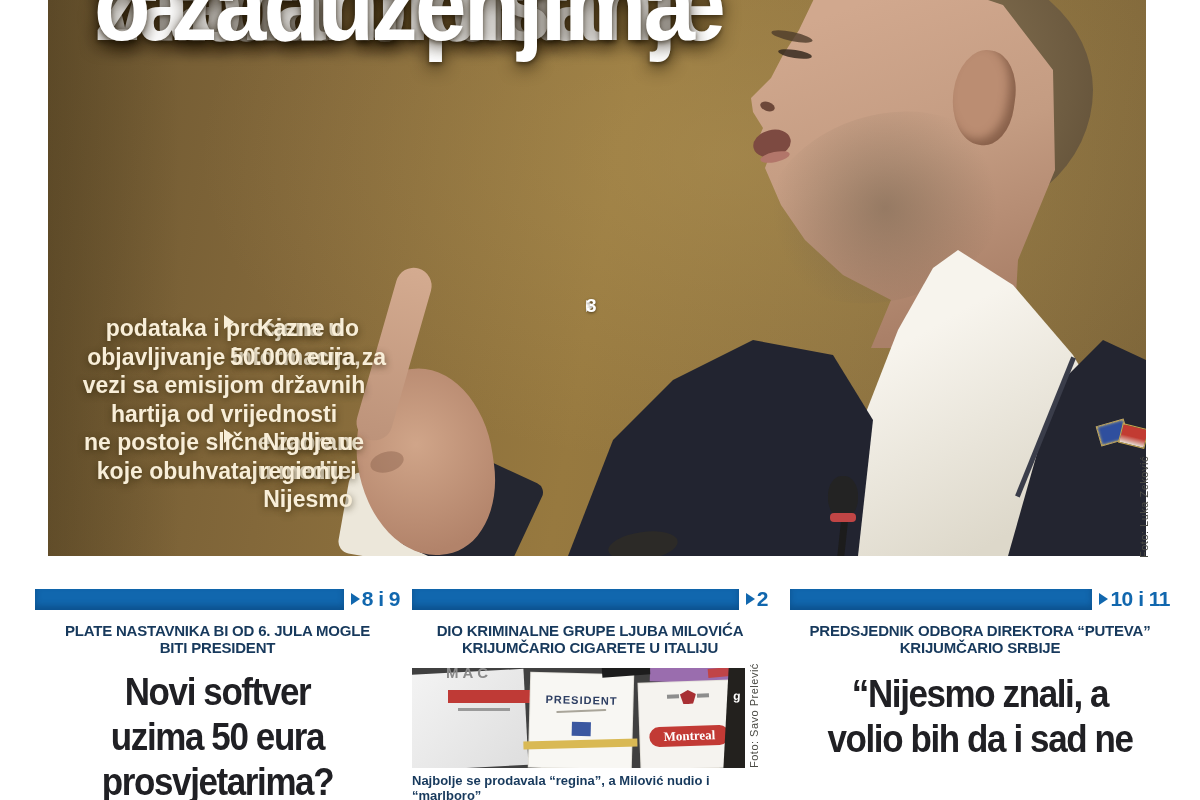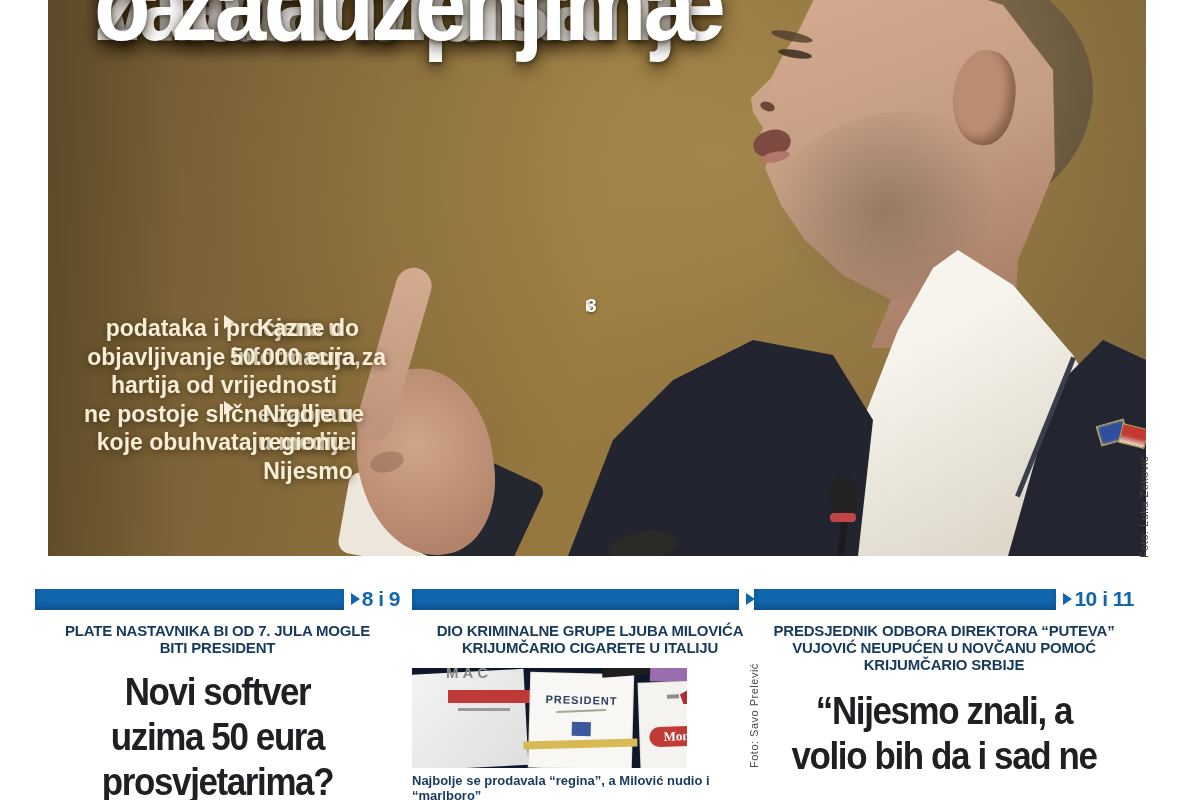--- a/index.html
+++ b/index.html
@@ -77,34 +77,34 @@
   .hero-caption{position:absolute;left:37px;top:557px;font-size:12.5px;font-weight:bold;color:#17395c;}
   .vcredit{position:absolute;writing-mode:vertical-rl;transform:rotate(180deg);font-size:11px;color:#4a4a44;
       letter-spacing:.5px;white-space:nowrap;}
   .hero-credit{left:1138px;top:458px;height:100px;}
   .cig-credit{left:748px;top:668px;height:100px;}
 
   
   .col{position:absolute;top:588px;}
   .col1{left:35px;width:365px;}
   .col2{left:412px;width:356px;}
-  .col3{left:754px;width:380px;}
+  .col3{left:790px;width:380px;}
   .bar-row{display:flex;align-items:center;gap:7px;height:22px;justify-content:flex-end;}
   .bar{flex:1;height:21px;background:#1167ae;box-shadow:inset 0 -4px 6px rgba(0,40,80,.35);}
   .ref{display:flex;align-items:center;gap:2px;color:#1167ae;font-weight:bold;font-size:21px;letter-spacing:-.5px;}
   .tri-bl{width:0;height:0;border-top:6px solid transparent;border-bottom:6px solid transparent;border-left:9px solid #1167ae;}
   .kicker{margin-top:12px;text-align:center;color:#17395c;font-weight:bold;font-size:15px;line-height:17px;letter-spacing:-.2px;}
   .t-head{text-align:center;font-weight:bold;color:#202024;font-size:38px;line-height:45px;
       letter-spacing:-1.5px;transform:scaleX(.92);transform-origin:50% 0;white-space:nowrap;}
   .col1 .t-head{margin-top:14px;}
   .col3 .t-head{margin-top:16px;}
 
   
   .cig-wrap{margin-top:12px;position:relative;}
-  .cig-photo{position:relative;width:275px;height:100px;overflow:hidden;background:#0f172a;}
+  .cig-photo{position:relative;width:333px;height:100px;overflow:hidden;background:#404040;}
   .cig-photo *{position:absolute;}
   .pack-left{left:-8px;top:4px;width:122px;height:96px;transform:rotate(-3deg);
       background:linear-gradient(135deg,#f4f4f4 0%,#dedede 100%);}
   .mac-brand{left:34px;top:-4px;color:#8a8a8a;font-size:15px;font-weight:bold;letter-spacing:4px;}
   .mac-band{left:36px;top:22px;width:86px;height:13px;background:#bf3a36;}
   .mac-line1{left:46px;top:40px;width:52px;height:3px;background:#9a9a9a;}
   .pack-mid{left:118px;top:6px;width:102px;height:94px;background:#f8f7f3;transform:rotate(1.5deg);
       box-shadow:0 0 0 1px #e3e1da;}
   .pres-brand{left:0;top:20px;width:102px;text-align:center;color:#2e3f63;font-size:11px;font-weight:bold;letter-spacing:1px;}
   .pres-script{left:26px;top:36px;width:50px;height:2px;background:#a9a59a;border-radius:2px;transform:rotate(-4deg);}
@@ -169,20 +169,21 @@
       <span>3</span>
     </div>
 
     <div class="bullets">
       <div>
           <span class="tri-b"></span>
           <span>Kazne do 50.000 eura za</span>
         </div>
       <div>podataka i procjena u</div>
       <div>objavljivanje informacija,</div>
+      <div>vezi sa emisijom državnih</div>
       <div>hartija od vrijednosti</div>
       <div>
           <span class="tri-b"></span>
           <span>Nigdje u regionu i Nijesmo</span>
         </div>
       <div>ne postoje slične zabrane</div>
       <div>koje obuhvataju medije</div>
     </div>
   </div>
 
@@ -190,21 +191,21 @@
 
   <div class="col col1">
     <div class="bar-row">
       <div class="bar"></div>
       <div class="ref">
         <span class="tri-bl"></span>
         <span>8 i 9</span>
       </div>
     </div>
     <div class="kicker">
-      <div>PLATE NASTAVNIKA BI OD 7. JULA MOGLE</div>
+      <div>PLATE NASTAVNIKA BI OD 6. JULA MOGLE</div>
       <div>BITI PRESIDENT</div>
     </div>
     <div class="t-head">
       <div>Novi softver</div>
       <div>uzima 50 eura</div>
       <div>prosvjetarima?</div>
     </div>
   </div>
 
   <div class="col col2">
@@ -252,21 +253,20 @@
   <div class="col col3">
     <div class="bar-row">
       <div class="bar"></div>
       <div class="ref">
         <span class="tri-bl"></span>
         <span>10 i 11</span>
       </div>
     </div>
     <div class="kicker">
       <div>PREDSJEDNIK ODBORA DIREKTORA “PUTEVA”</div>
-      <div>VUJOVIĆ NEUPUĆEN U NOVČANU POMOĆ</div>
       <div>KRIJUMČARIO SRBIJE</div>
     </div>
     <div class="t-head">
       <div>“Nijesmo znali, a</div>
       <div>volio bih da i sad ne</div>
     </div>
   </div>
 
 </div>
 

